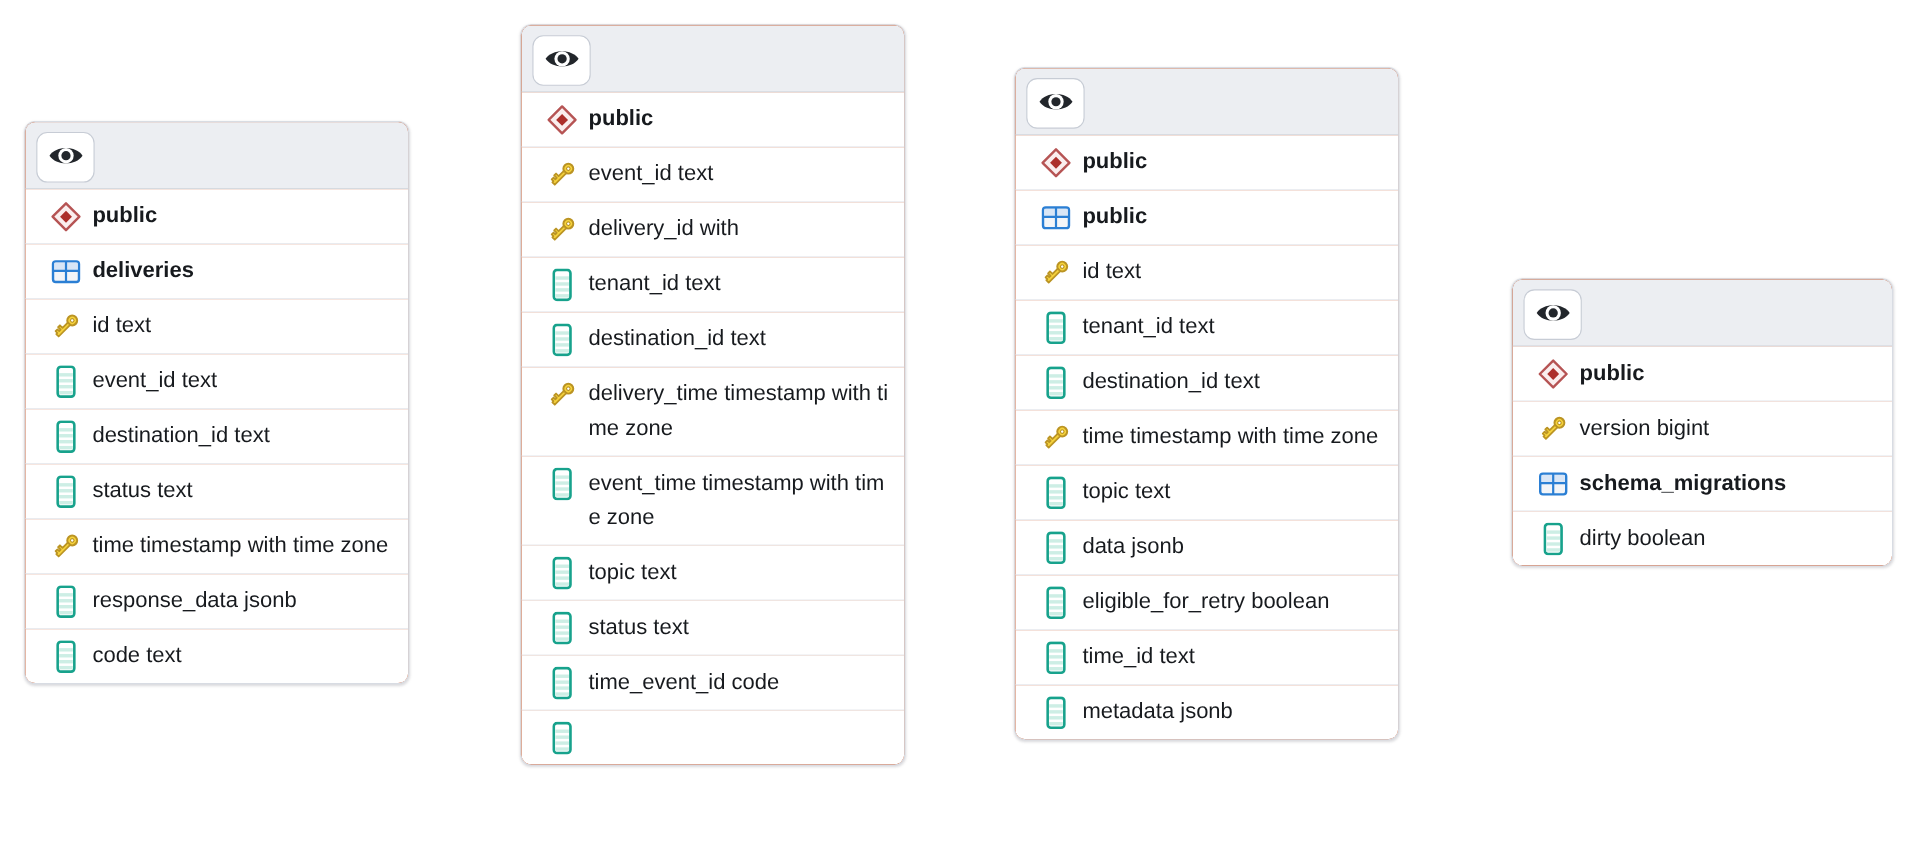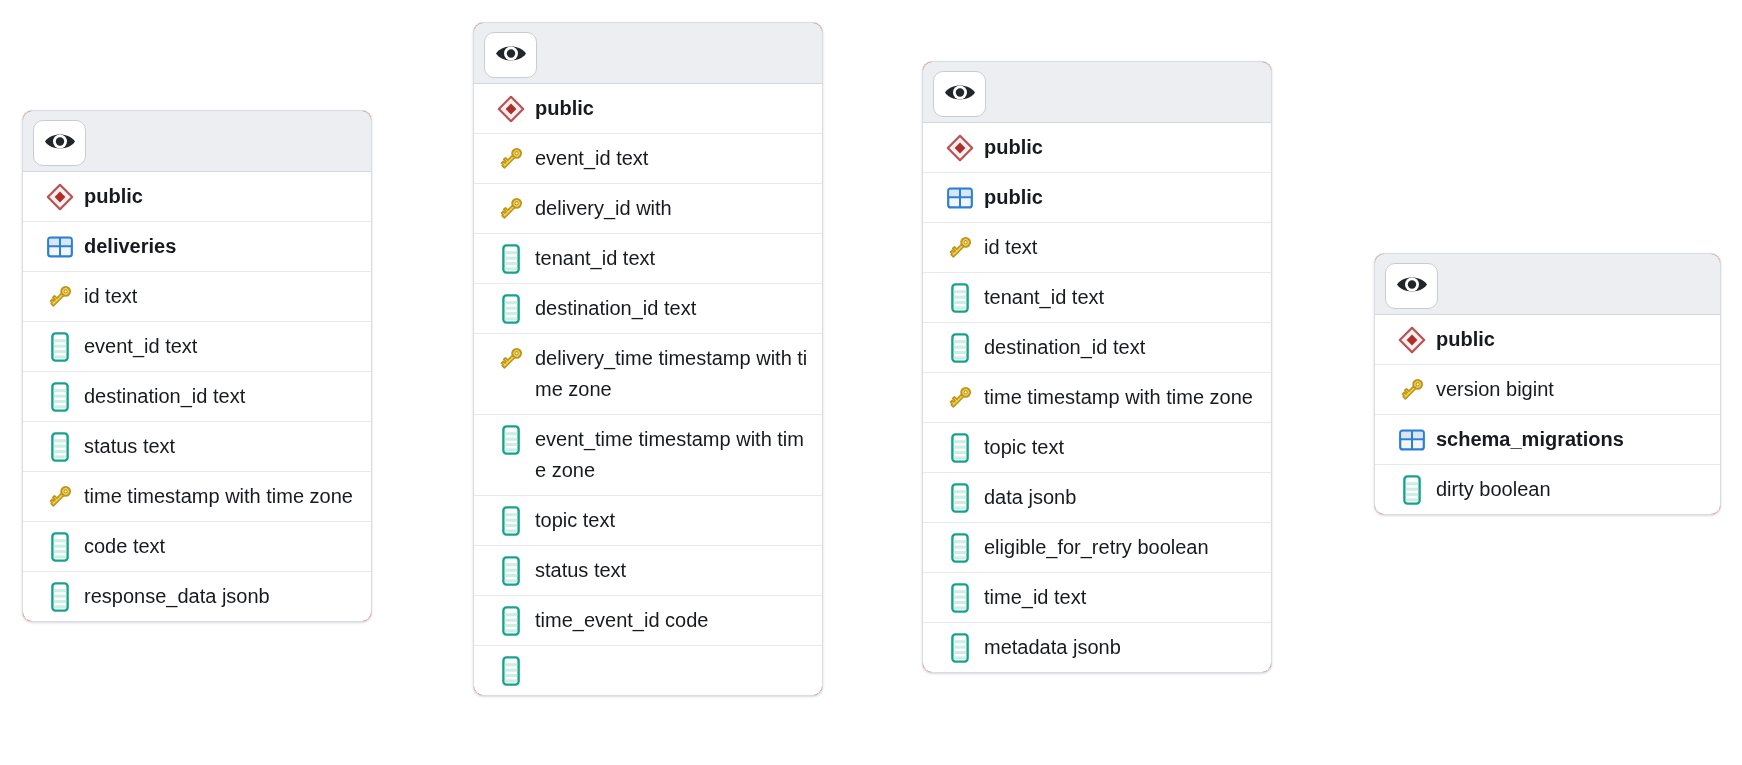--- a/index.html
+++ b/index.html
@@ -165,33 +165,33 @@
       <div class="row">
         <span class="ic">
           <svg width="18" height="30" viewBox="0 0 18 30">
             <rect x="1.4" y="1.4" width="15.2" height="27.2" rx="3" fill="#ffffff" stroke="#17a28c" stroke-width="2.4"></rect>
             <rect x="2.8" y="7.2" width="12.4" height="3.1" fill="#cdeee5"></rect>
             <rect x="2.8" y="12.6" width="12.4" height="3.1" fill="#cdeee5"></rect>
             <rect x="2.8" y="18" width="12.4" height="3.1" fill="#cdeee5"></rect>
             <rect x="2.8" y="23.4" width="12.4" height="3.1" fill="#cdeee5"></rect>
           </svg>
         </span>
+        <span class="lbl">response_data jsonb</span>
+      </div>
+      <div class="row">
+        <span class="ic">
+          <svg width="18" height="30" viewBox="0 0 18 30">
+            <rect x="1.4" y="1.4" width="15.2" height="27.2" rx="3" fill="#ffffff" stroke="#17a28c" stroke-width="2.4"></rect>
+            <rect x="2.8" y="7.2" width="12.4" height="3.1" fill="#cdeee5"></rect>
+            <rect x="2.8" y="12.6" width="12.4" height="3.1" fill="#cdeee5"></rect>
+            <rect x="2.8" y="18" width="12.4" height="3.1" fill="#cdeee5"></rect>
+            <rect x="2.8" y="23.4" width="12.4" height="3.1" fill="#cdeee5"></rect>
+          </svg>
+        </span>
         <span class="lbl">code text</span>
-      </div>
-      <div class="row">
-        <span class="ic">
-          <svg width="18" height="30" viewBox="0 0 18 30">
-            <rect x="1.4" y="1.4" width="15.2" height="27.2" rx="3" fill="#ffffff" stroke="#17a28c" stroke-width="2.4"></rect>
-            <rect x="2.8" y="7.2" width="12.4" height="3.1" fill="#cdeee5"></rect>
-            <rect x="2.8" y="12.6" width="12.4" height="3.1" fill="#cdeee5"></rect>
-            <rect x="2.8" y="18" width="12.4" height="3.1" fill="#cdeee5"></rect>
-            <rect x="2.8" y="23.4" width="12.4" height="3.1" fill="#cdeee5"></rect>
-          </svg>
-        </span>
-        <span class="lbl">response_data jsonb</span>
       </div>
     </div>
     <div class="card" style="left: 473px; top: 22px; width: 350px;">
       <div class="card-header">
         <button class="eye-btn">
           <span><svg width="34" height="27" viewBox="0 0 34 27">
               <path d="M2 13.5 C 8 4.2 26 4.2 32 13.5 C 26 22.8 8 22.8 2 13.5 Z" fill="#22262b"></path>
               <circle cx="17" cy="13.5" r="7" fill="#ffffff"></circle>
               <circle cx="17" cy="13.5" r="4.2" fill="#22262b"></circle>
             </svg></span>

